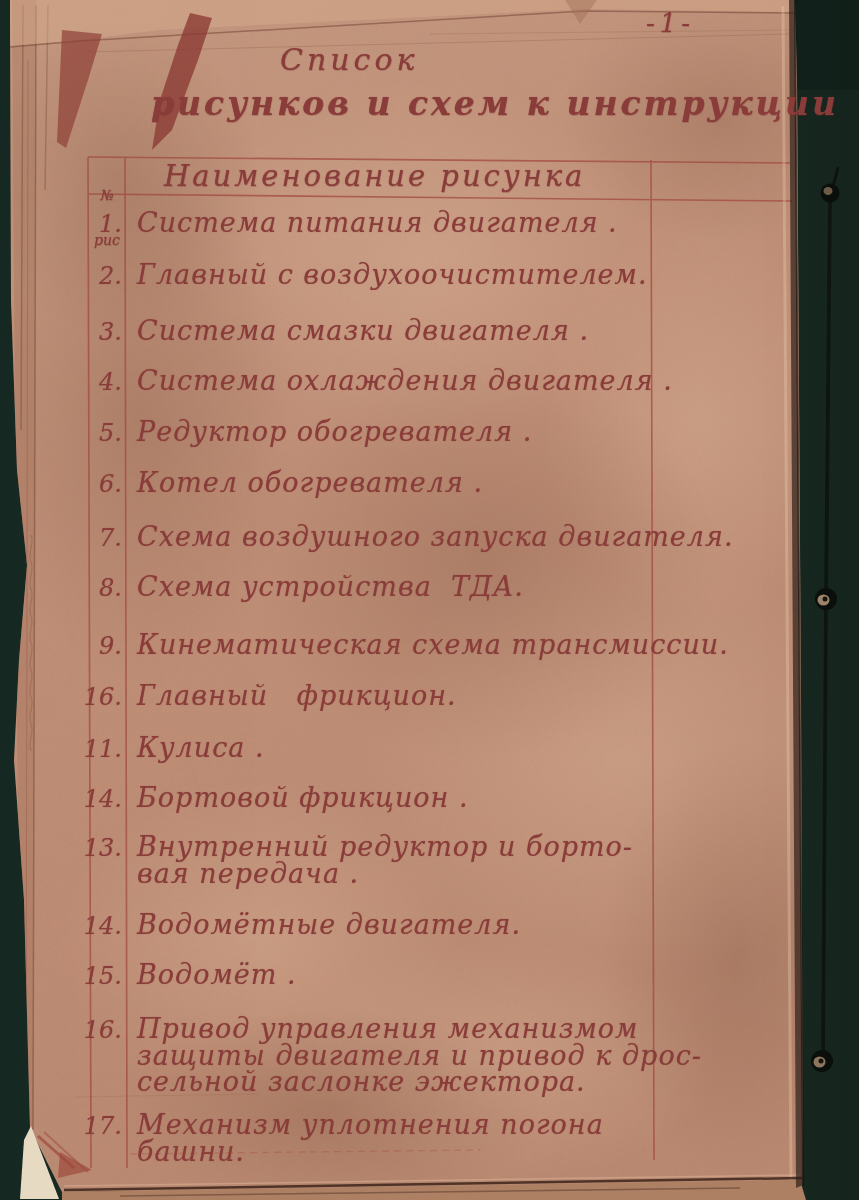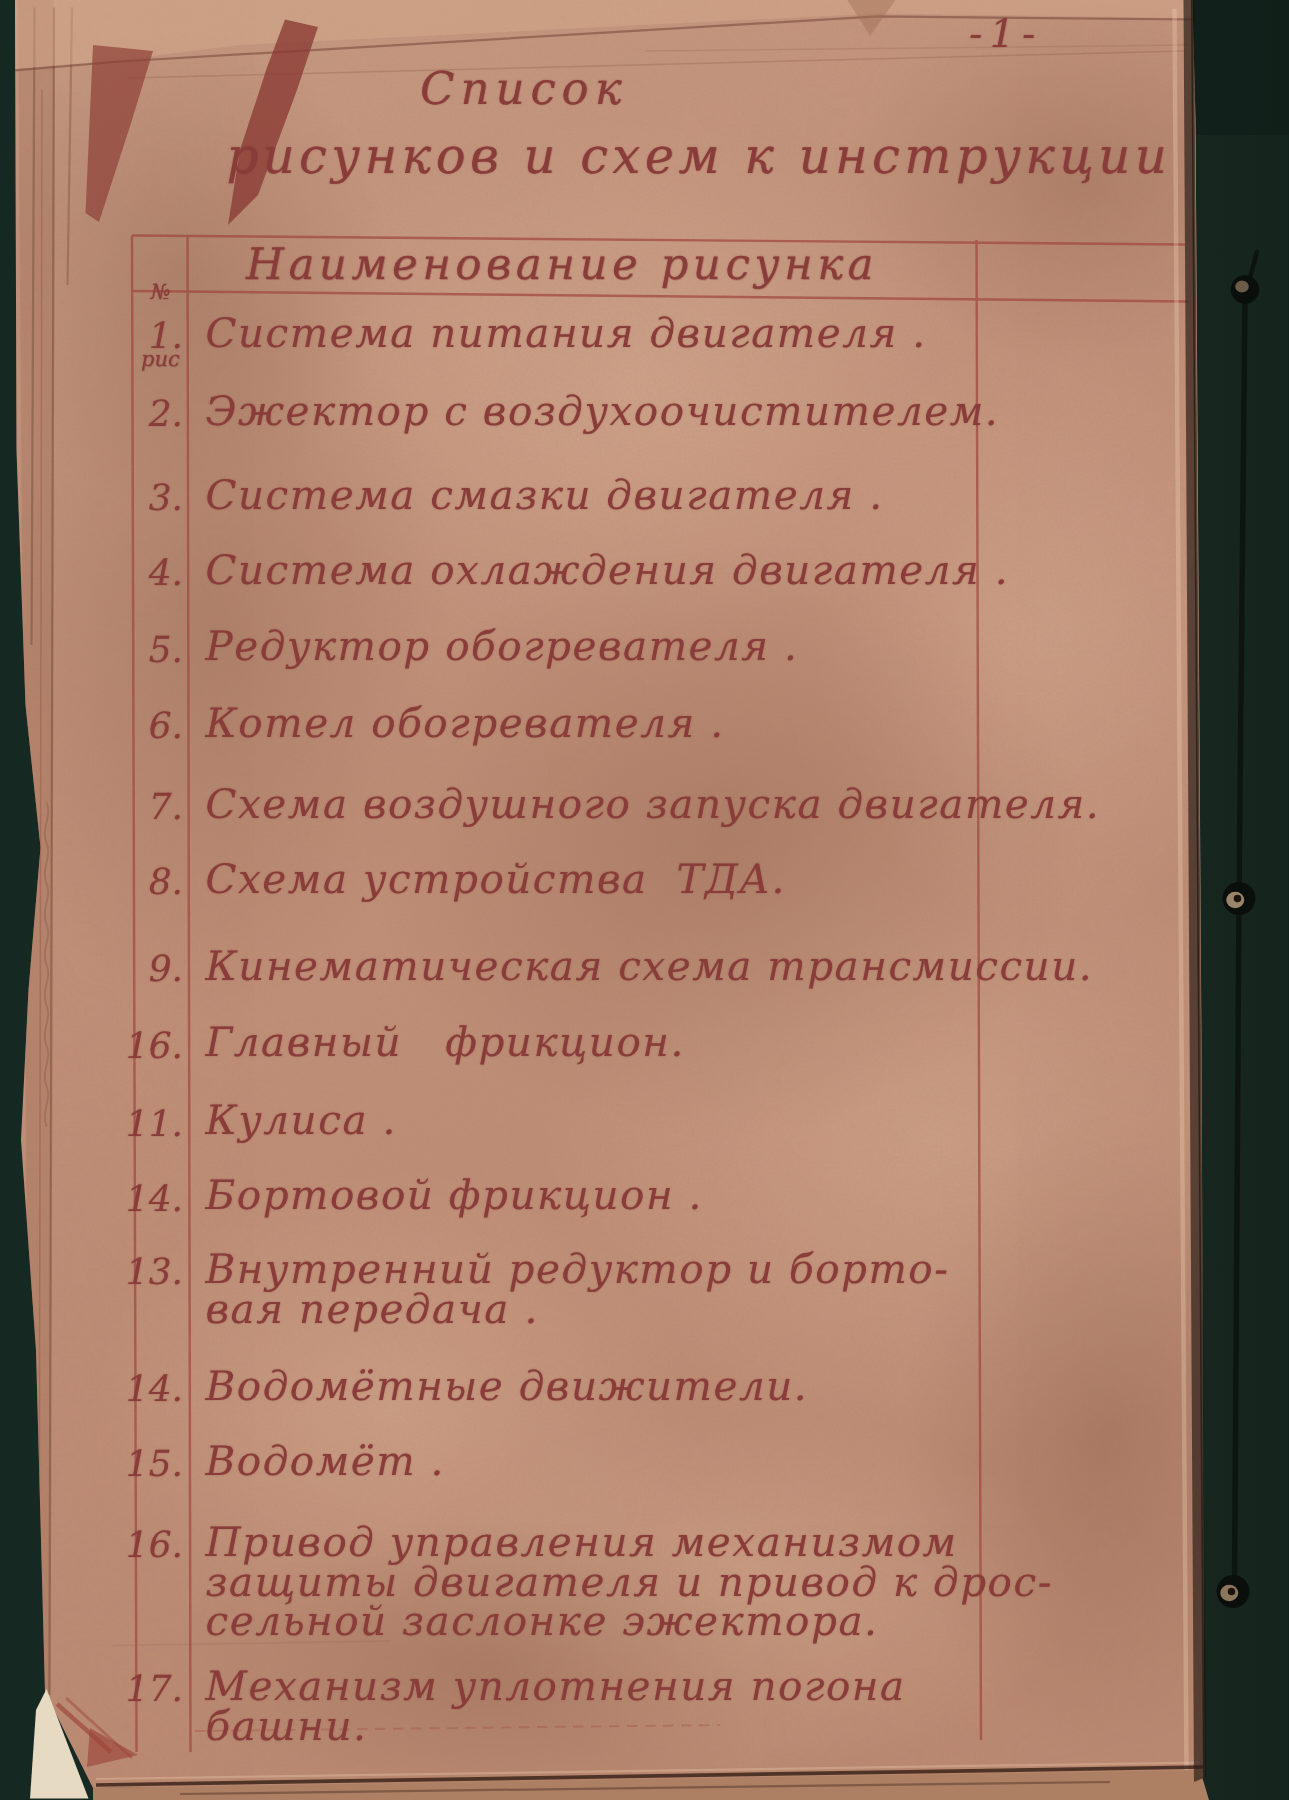--- a/index.html
+++ b/index.html
@@ -9,21 +9,21 @@
     font-style:italic;
   }
   .stage svg.bg{position:absolute;left:0;top:0;z-index:0;}
   .ink{
     position:absolute;z-index:2;color:var(--ink,#8a3c3a);
     text-shadow:0 0 1px rgba(122,48,42,.55), 0.5px 0.5px 0 rgba(122,48,42,.25);
     white-space:pre;
   }
   .pagenum{left:646px;top:8px;font-size:26px;letter-spacing:5px;}
   .t1{left:280px;top:42px;font-size:30px;letter-spacing:4px;}
-  .t2{left:151px;top:84px;font-size:33px;letter-spacing:3px;}
+  .t2{left:151px;top:84px;font-size:33px;letter-spacing:3px;font-weight:bold;}
   .t3{left:244px;top:112px;font-size:33px;letter-spacing:3px;}
   .hdr-num{left:88px;top:158px;width:38px;font-size:14px;line-height:15px;text-align:center;}
   .hdr-num span{display:block;}
   .hdr-name{left:164px;top:159px;font-size:29px;letter-spacing:3px;}
   .hdr-note{left:616px;top:165px;font-size:25px;letter-spacing:1px;}
   #rows{position:absolute;left:0;top:0;width:859px;height:1200px;z-index:2;}
   .row{position:absolute;left:0;width:740px;}
   .row .num{
     position:absolute;left:82px;width:40px;text-align:right;font-size:24px;
     color:var(--ink,#8a3c3a);text-shadow:0 0 1px rgba(122,48,42,.5);
@@ -175,21 +175,21 @@
   </div>
   <div class="ink hdr-name">Наименование рисунка</div>
 
   <div id="rows">
       <div class="row">
         <span class="num">1.</span>
         <span class="nm">Система питания двигателя .</span>
       </div>
       <div class="row">
         <span class="num">2.</span>
-        <span class="nm">Эжектор с воздухоочистителем.</span>
+        <span class="nm">Главный с воздухоочистителем.</span>
       </div>
       <div class="row">
         <span class="num">3.</span>
         <span class="nm">Система смазки двигателя .</span>
       </div>
       <div class="row">
         <span class="num">4.</span>
         <span class="nm">Система охлаждения двигателя .</span>
       </div>
       <div class="row">
@@ -224,21 +224,21 @@
         <span class="num">14.</span>
         <span class="nm">Бортовой фрикцион .</span>
       </div>
       <div class="row">
         <span class="num">13.</span>
         <span class="nm">Внутренний редуктор и борто-
 вая передача .</span>
       </div>
       <div class="row">
         <span class="num">14.</span>
-        <span class="nm">Водомётные движители.</span>
+        <span class="nm">Водомётные двигателя.</span>
       </div>
       <div class="row">
         <span class="num">15.</span>
         <span class="nm">Водомёт .</span>
       </div>
       <div class="row">
         <span class="num">16.</span>
         <span class="nm">Привод управления механизмом
 защиты двигателя и привод к дрос-
 сельной заслонке эжектора.</span>

